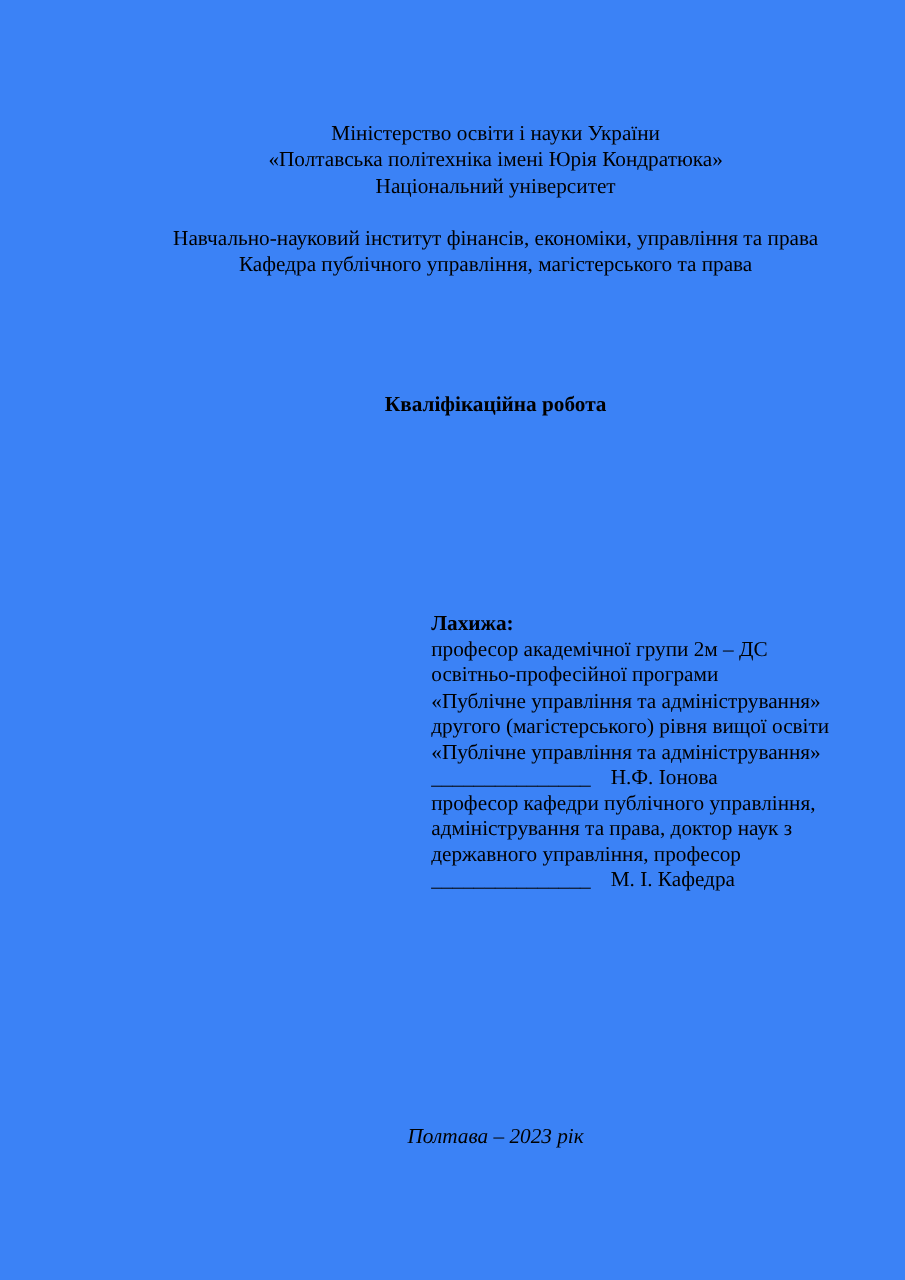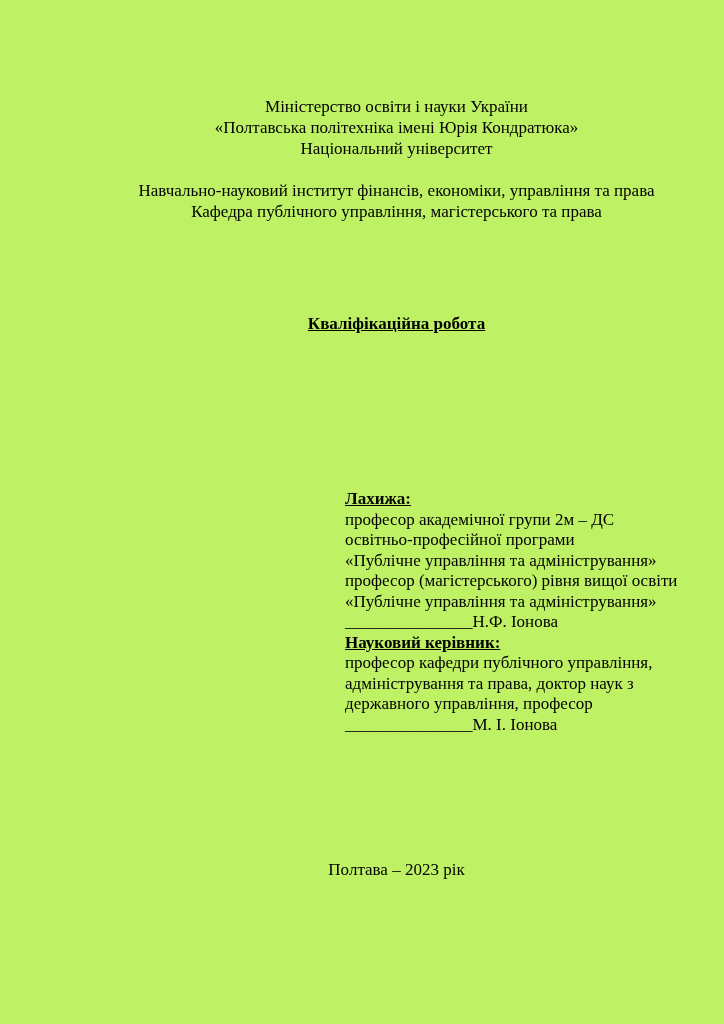--- a/index.html
+++ b/index.html
@@ -4,55 +4,55 @@
 <style>
   html, body {
     margin: 0;
     padding: 0;
     background: #ffffff;
   }
   .page {
     position: relative;
     width: 724px;
     height: 1024px;
-    background: #bef264;
+    background: #3b82f6;
     font-family: "Liberation Serif", "DejaVu Serif", serif;
     font-size: 17px;
     line-height: 21px;
     color: #000000;
     overflow: hidden;
   }
   
   .block {
     position: absolute;
     left: 103px;
     width: 587px;
   }
   .center { text-align: center; }
-  .bold { font-weight: bold; text-decoration: underline; }
+  .bold { font-weight: bold; }
 
   .ministry-block  { top: 96px; }
   .institute-block { top: 180px; }
   .worktype-block  { top: 313px; }
   .topic-block     { top: 351px; }
 
   .credits-block {
     position: absolute;
     left: 345px;
     top: 489px;
     width: 370px;
     line-height: 20.5px;
   }
   .credits-block .line { white-space: nowrap; }
 
   .sig-row { white-space: nowrap; }
   .sig-line { letter-spacing: 0; }
-  .sig-name { }
+  .sig-name { margin-left: 16px; }
 
-  .footer-block { top: 859px; }
+  .footer-block { top: 898px; font-style: italic; }
 </style>
 </head>
 <body>
 
 <div class="page">
 
   <div class="block center ministry-block">
     <div>Міністерство освіти і науки України</div>
     <div>«Полтавська політехніка імені Юрія Кондратюка»</div>
     <div>Національний університет</div>
@@ -66,31 +66,30 @@
   <div class="block center worktype-block">
     <span class="bold">Кваліфікаційна робота</span>
   </div>
 
 
   <div class="credits-block">
     <div class="line bold">Лахижа:</div>
     <div class="line">професор академічної групи 2м – ДС</div>
     <div class="line">освітньо-професійної програми</div>
     <div class="line">«Публічне управління та адміністрування»</div>
-    <div class="line">професор (магістерського) рівня вищої освіти</div>
+    <div class="line">другого (магістерського) рівня вищої освіти</div>
     <div class="line">«Публічне управління та адміністрування»</div>
     <div class="line sig-row">
       <span class="sig-line">_______________</span><span class="sig-name">Н.Ф. Іонова</span>
     </div>
-    <div class="line bold">Науковий керівник:</div>
     <div class="line">професор кафедри публічного управління,</div>
     <div class="line">адміністрування та права, доктор наук з</div>
     <div class="line">державного управління, професор</div>
     <div class="line sig-row">
-      <span class="sig-line">_______________</span><span class="sig-name">М. І. Іонова</span>
+      <span class="sig-line">_______________</span><span class="sig-name">М. І. Кафедра</span>
     </div>
   </div>
 
   <div class="block center footer-block">
     <span>Полтава – 2023 рік</span>
   </div>
 
 </div>
 
 </body></html>

